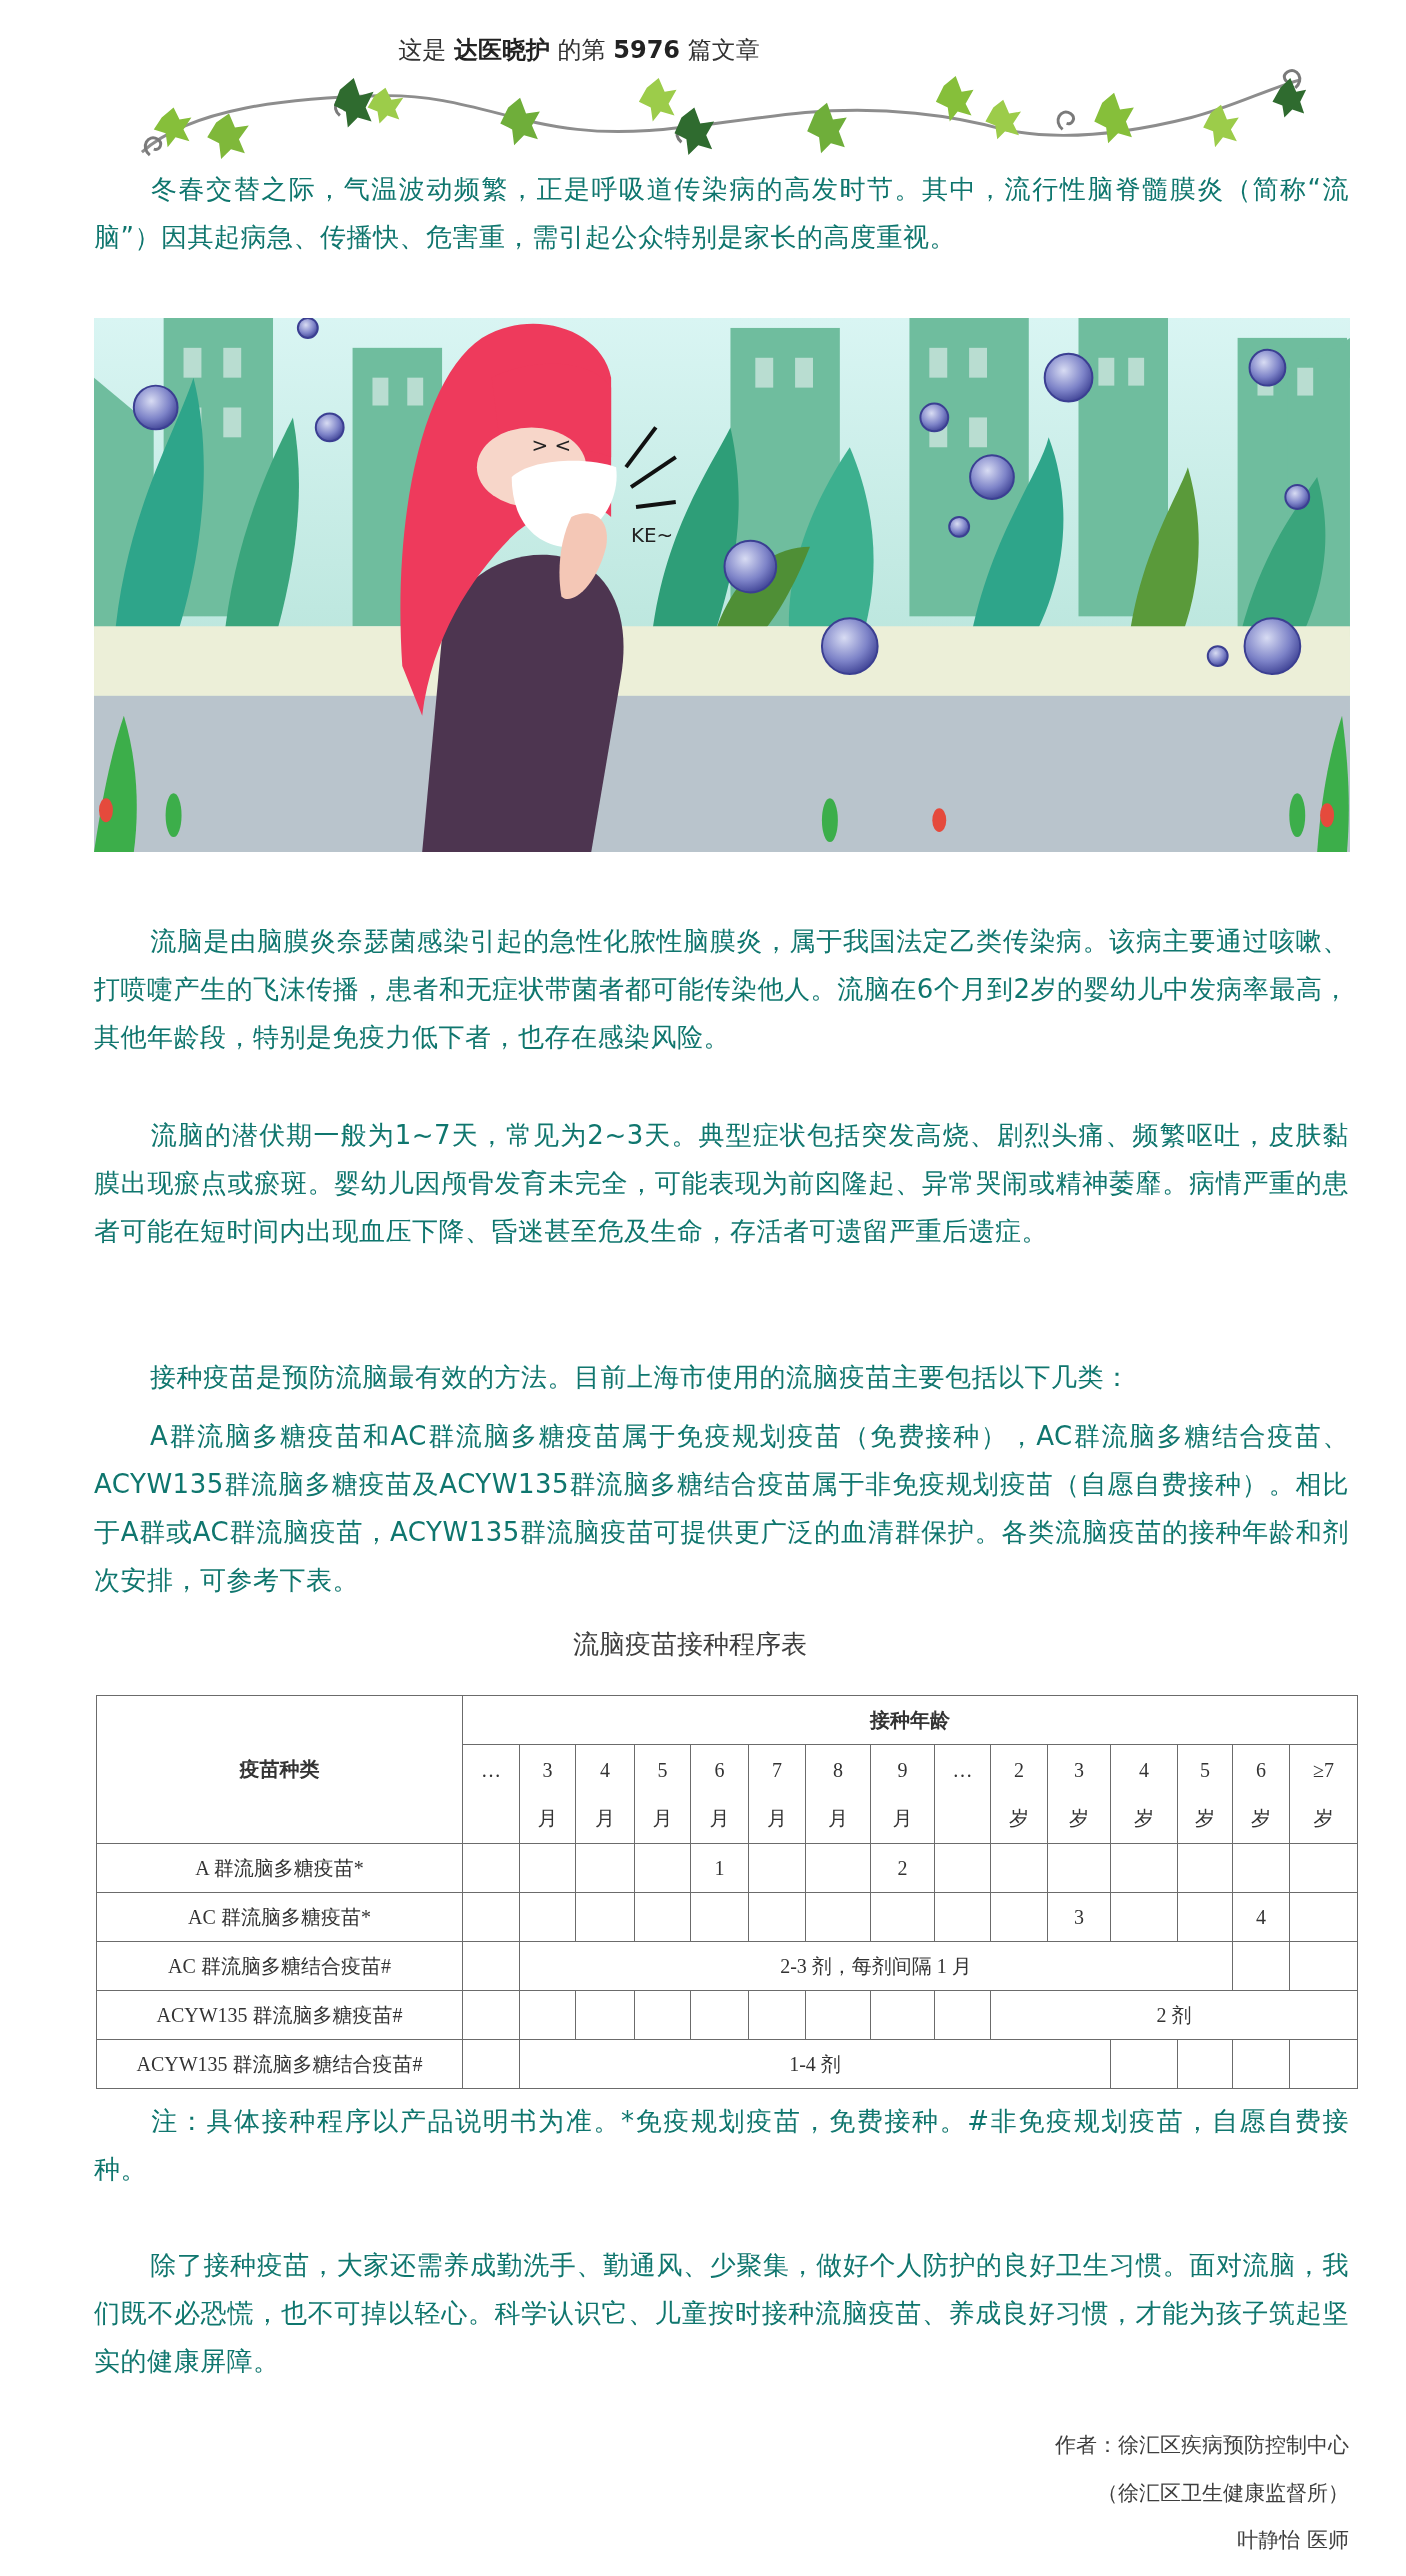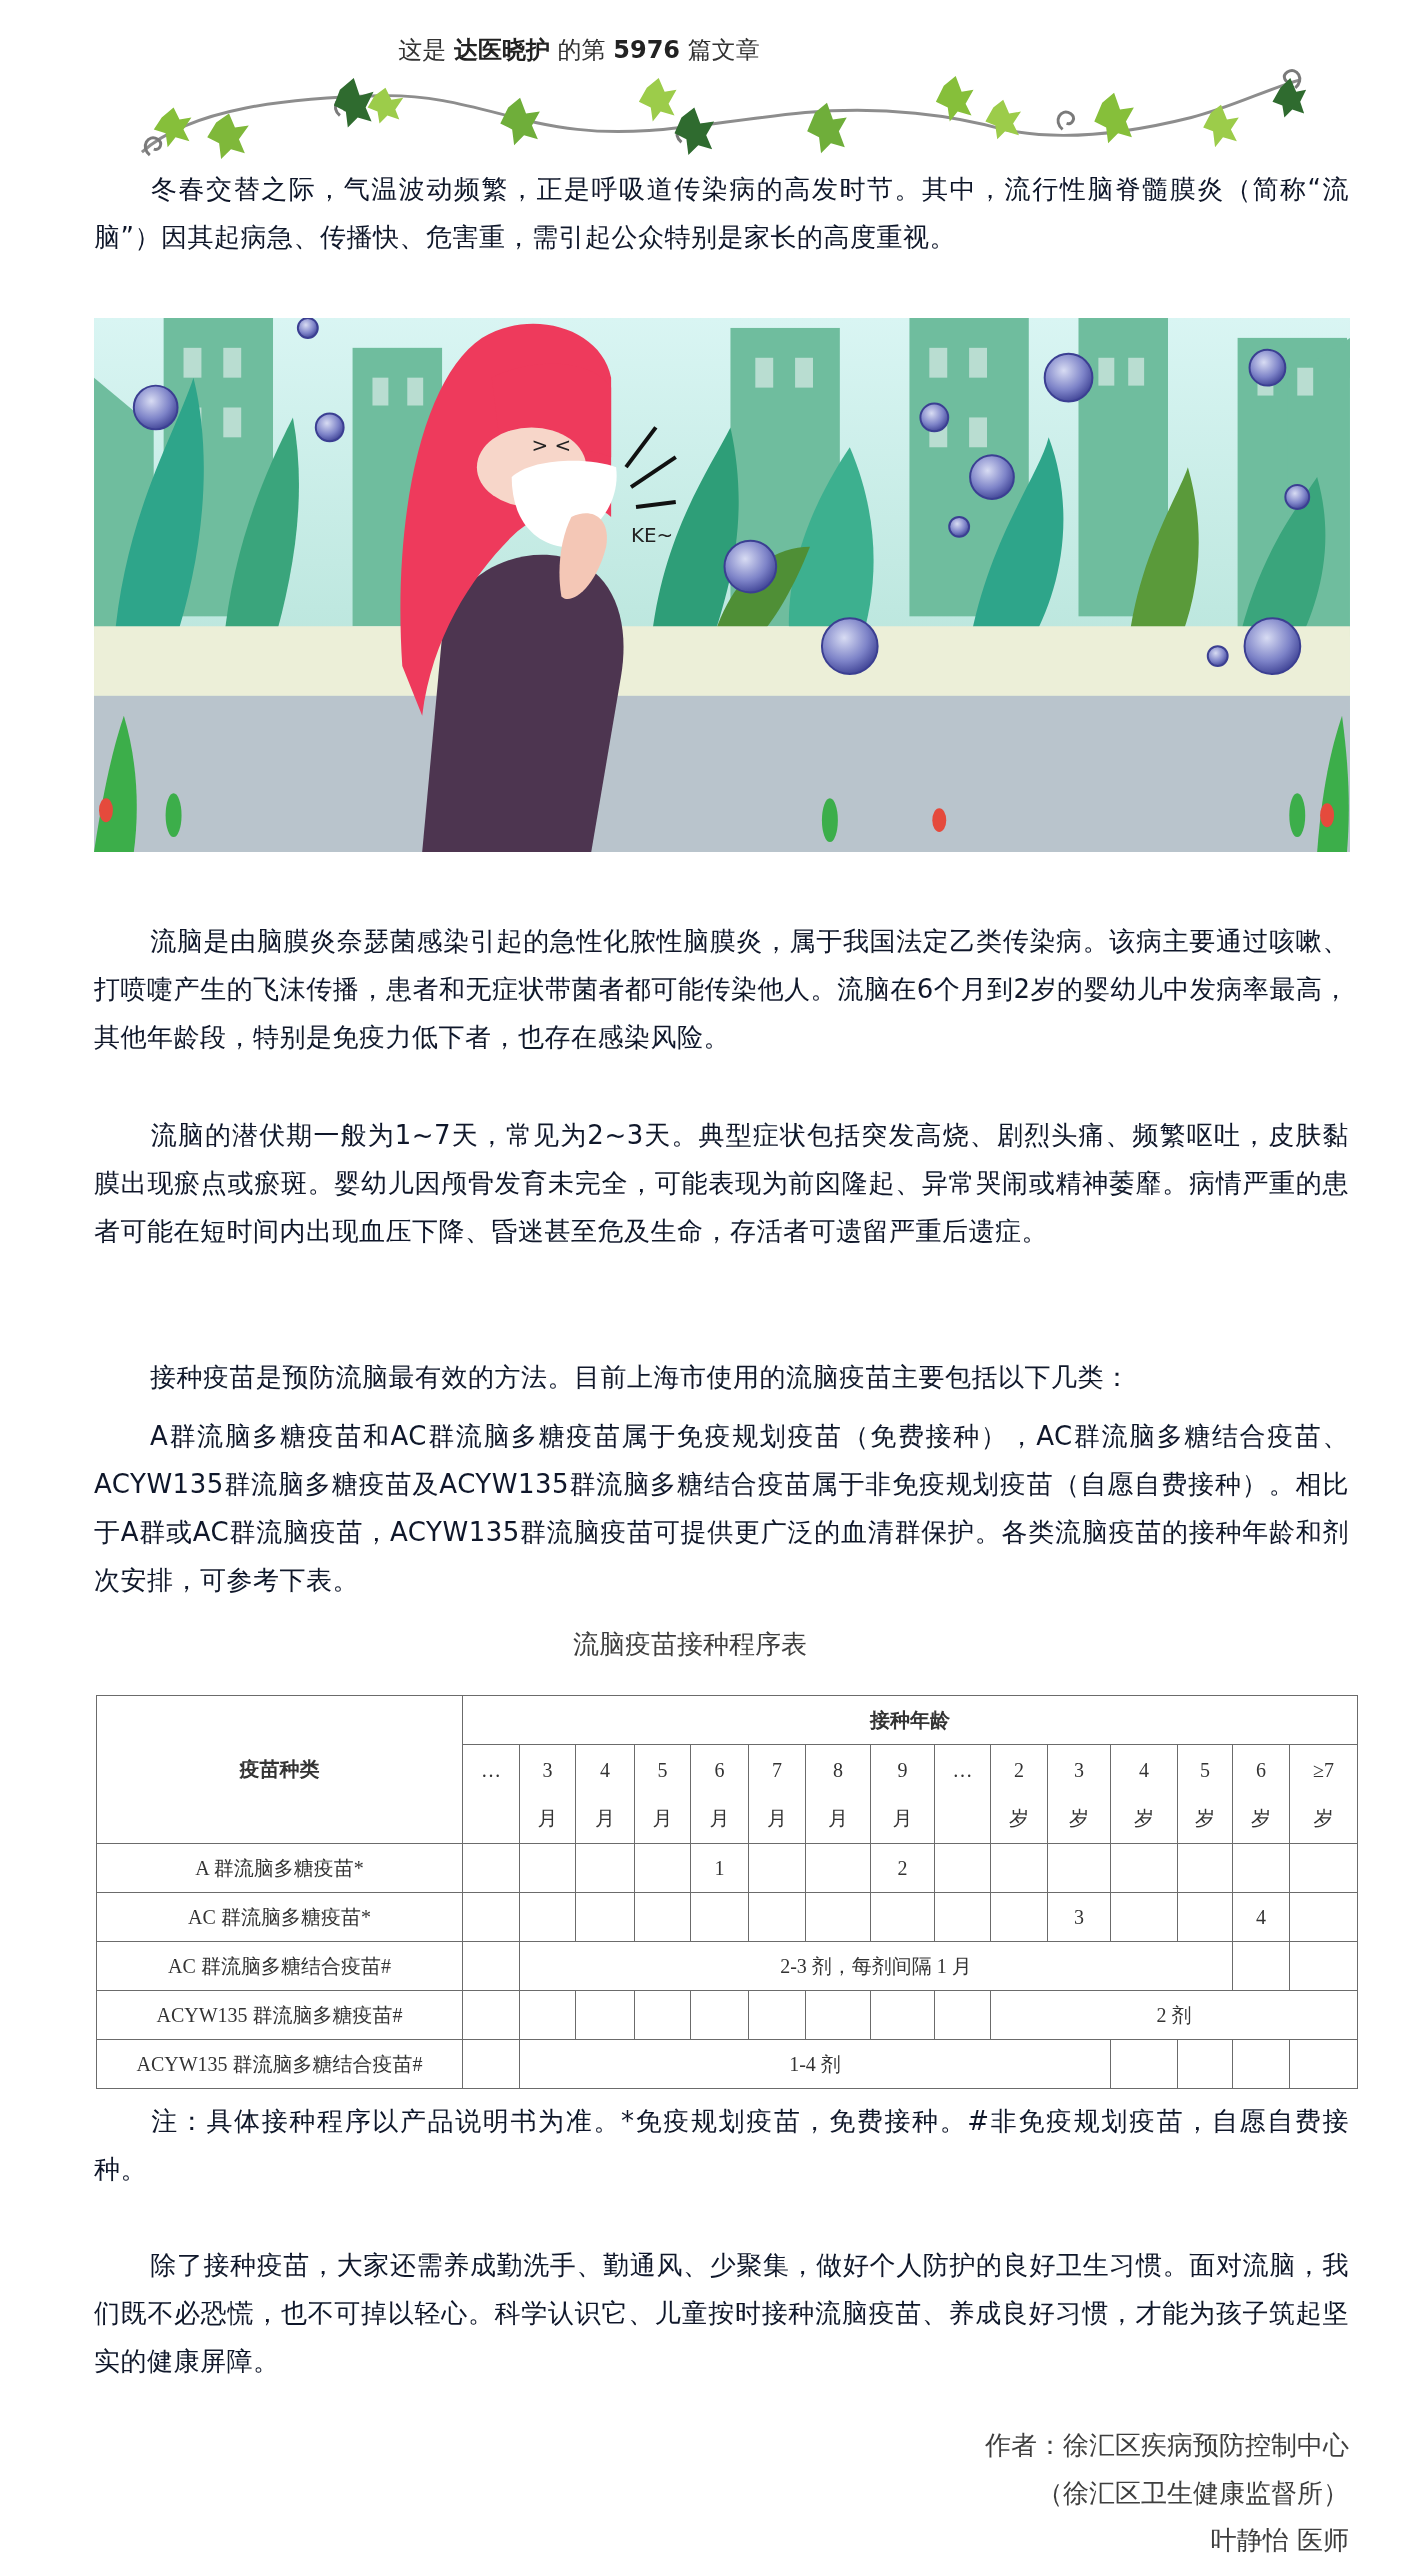--- a/index.html
+++ b/index.html
@@ -5,35 +5,35 @@
   * { box-sizing: border-box; margin: 0; padding: 0; }
   html, body { width: 1406px; height: 2576px; background: #ffffff; overflow: hidden; }
   body { position: relative; font-family: "DejaVu Sans", "Liberation Sans", sans-serif; color: #3e3e3e; }
   .abs { position: absolute; }
 
   .topline { left: 0; width: 1158px; top: 34px; text-align: center; font-size: 24px; color: #333; }
   .topline b { font-weight: bold; color: #222; }
 
   .vine { left: 129px; top: 68px; width: 1194px; height: 99px; }
 
-  .para { left: 94px; width: 1255px; font-size: 26px; line-height: 48px; color: #0f172a; text-align: justify; letter-spacing: 0.5px; }
+  .para { left: 94px; width: 1255px; font-size: 26px; line-height: 48px; color: #0f766e; text-align: justify; letter-spacing: 0.5px; }
   .para .indent { display: inline-block; width: 56px; }
 
   .illus { left: 94px; top: 318px; width: 1256px; height: 534px; overflow: hidden; background: #bfe7df; }
 
   .tbl-title { left: 0; width: 1380px; top: 1627px; text-align: center; font-size: 26px; color: #3e3e3e; }
 
   table.sched { position: absolute; left: 96px; top: 1695px; width: 1256px; border-collapse: collapse; font-family: "Liberation Serif", "DejaVu Serif", serif; color: #333; font-size: 20px; table-layout: fixed; }
   table.sched td { border: 1.5px solid #6b6b6b; text-align: center; vertical-align: middle; padding: 0; }
   table.sched tr.h1 td { height: 49px; font-weight: bold; }
   table.sched tr.h2 td { height: 99px; line-height: 48px; }
   table.sched tr.r td { height: 49px; }
   .agecell span { display: block; }
 
-  .sig { right: 57px; text-align: right; font-size: 26px; color: #3e3e3e; line-height: 48px; }
+  .sig { right: 57px; text-align: right; font-size: 21px; color: #3e3e3e; line-height: 48px; }
 </style>
 </head>
 <body>
 
 <div class="abs topline">
   <span>这是</span>
   <b>达医晓护</b>
   <span>的第</span>
   <b>5976</b>
   <span>篇文章</span>

